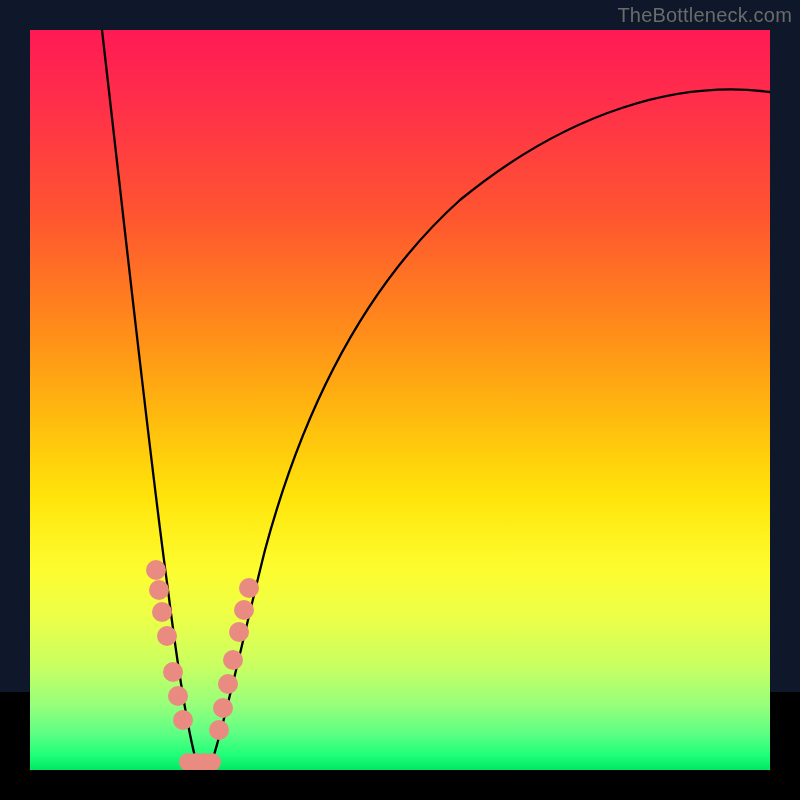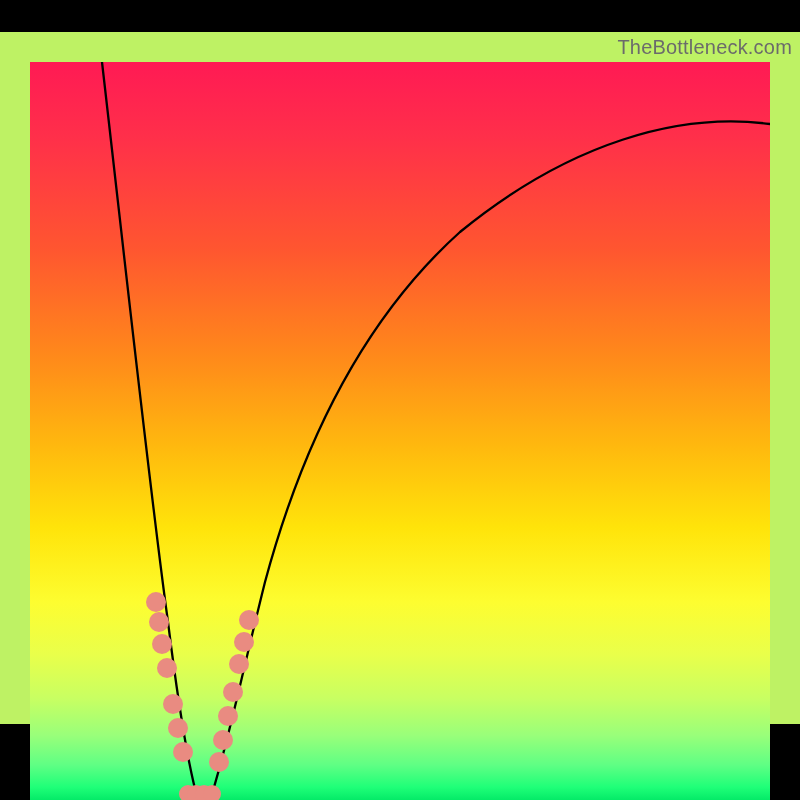--- a/index.html
+++ b/index.html
@@ -9,22 +9,21 @@
     height: 800px;
     overflow: hidden;
     background: #000;
     font-family: Arial, Helvetica, sans-serif;
   }
   .frame {
     position: absolute;
     top: 0; left: 0;
     width: 800px;
     height: 692px;
-    background: #bef264;
-    margin-top: 32px;
+    background: #0f172a;
   }
   .plot-area {
     position: absolute;
     top: 30px;
     left: 30px;
     width: 740px;
     height: 740px;
     overflow: hidden;
   }
   .gradient-bg {

